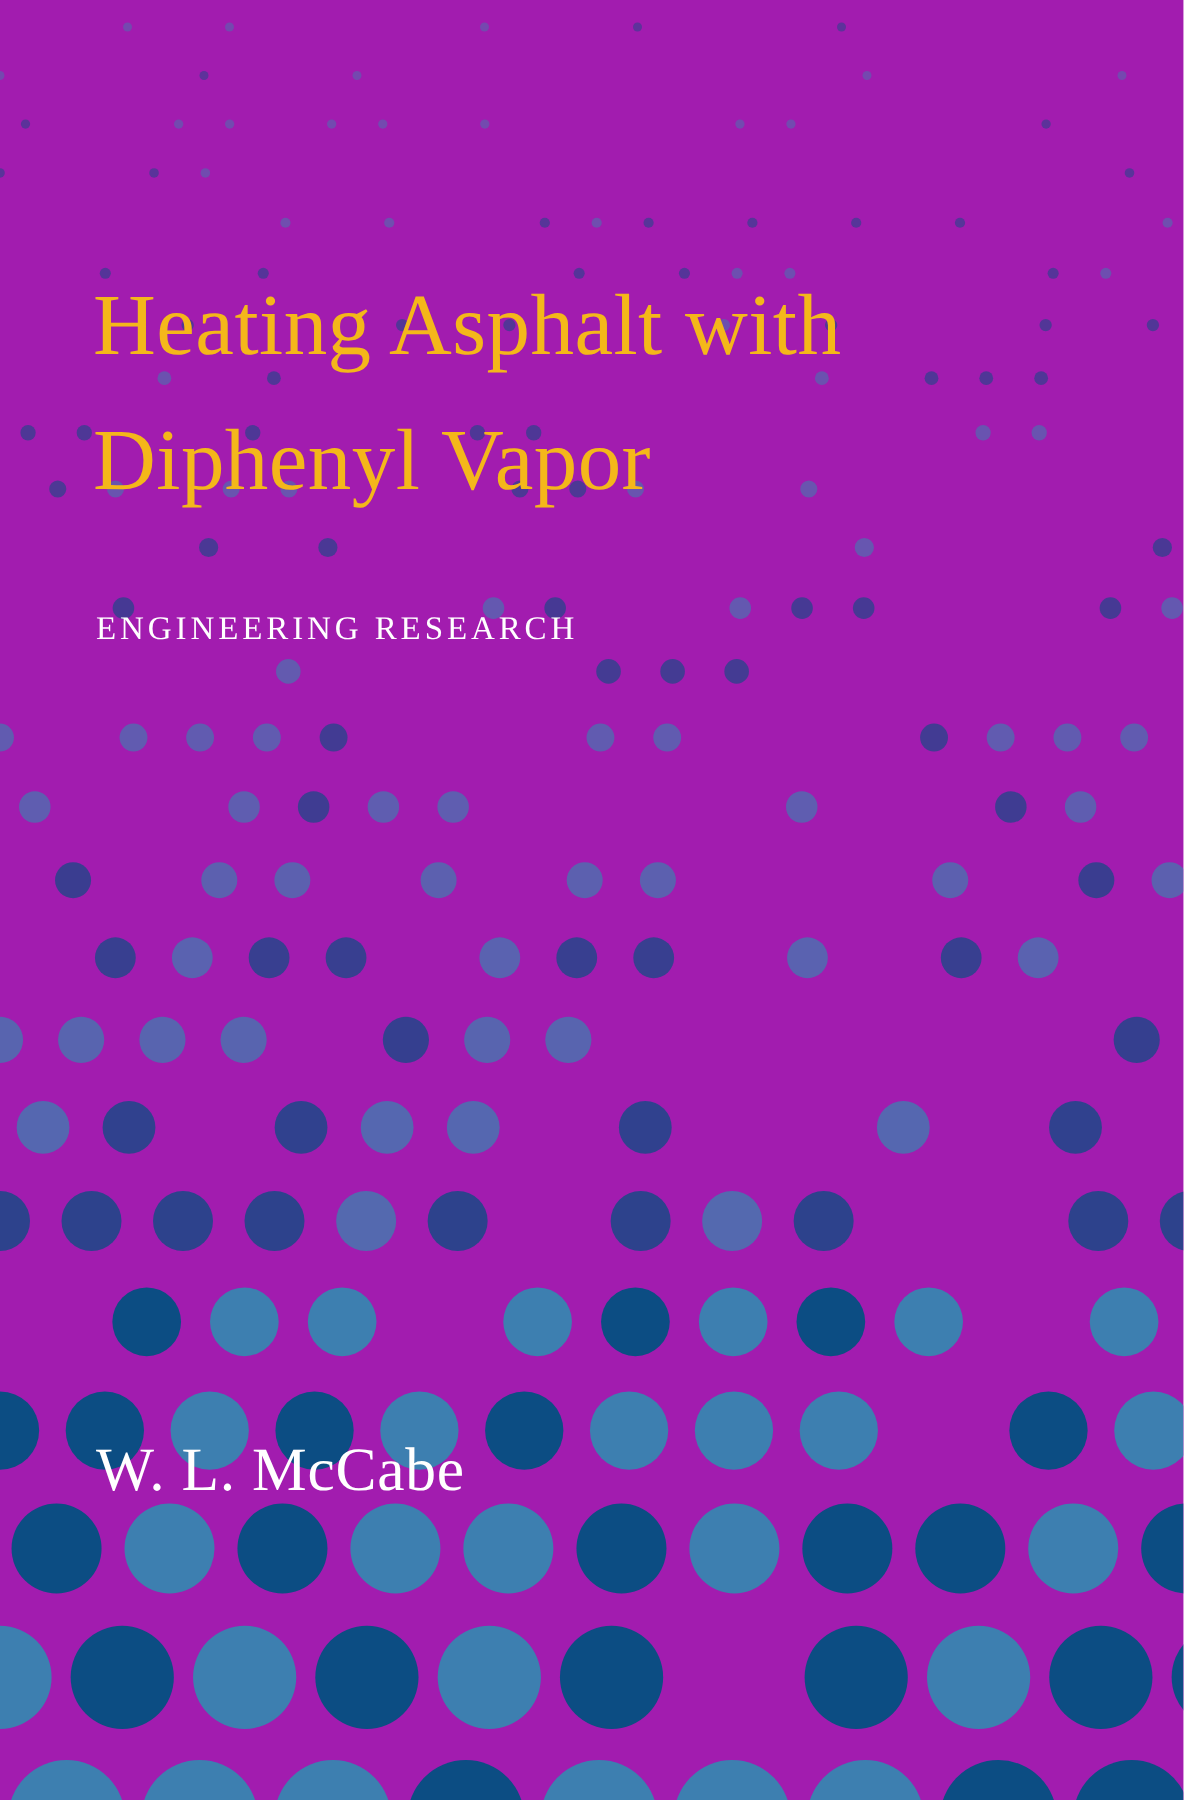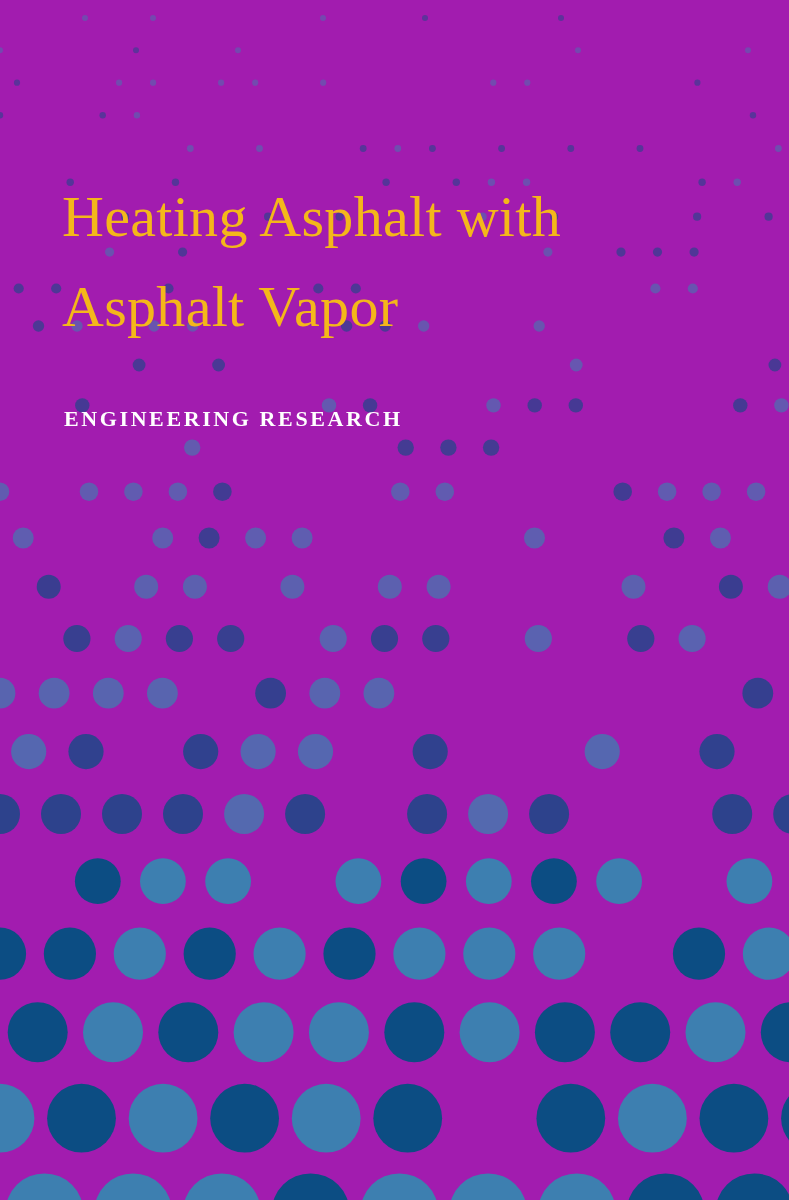--- a/index.html
+++ b/index.html
@@ -44,21 +44,21 @@
   #series-block {
     position: absolute;
     left: 64px;
     top: 392px;
     width: 640px;
   }
   .series-line {
     font-family: "Liberation Serif", serif;
     color: #ffffff;
     font-size: 22px;
-    font-weight: bold;
+    font-weight: normal;
     letter-spacing: 2.6px;
     line-height: 2.45;
     text-transform: uppercase;
     white-space: nowrap;
   }
   #author-block {
     position: absolute;
     left: 64px;
     top: 955px;
     width: 640px;
@@ -289,22 +289,25 @@
       <circle cx="576.9" cy="1212.4" r="39.0" fill="#3d7fb0" opacity="1.00"></circle>
       <circle cx="665.6" cy="1212.4" r="39.0" fill="#0c4d83" opacity="1.00"></circle>
       <circle cx="754.4" cy="1212.4" r="39.0" fill="#0c4d83" opacity="1.00"></circle>
       <circle cx="843.1" cy="1212.4" r="39.0" fill="#3d7fb0" opacity="1.00"></circle>
     </svg>
 
   <div class="content">
 
     <div id="title-block">
       <div class="title-line">Heating Asphalt with</div>
-      <div class="title-line">Asphalt Vapor</div>
+      <div class="title-line">Diphenyl Vapor</div>
     </div>
 
     <div id="series-block">
       <div class="series-line">ENGINEERING RESEARCH</div>
     </div>
 
+    <div id="author-block">
+      <div class="author-line">W. L. McCabe</div>
+    </div>
 
   </div>
 </div>
 
 </body></html>

